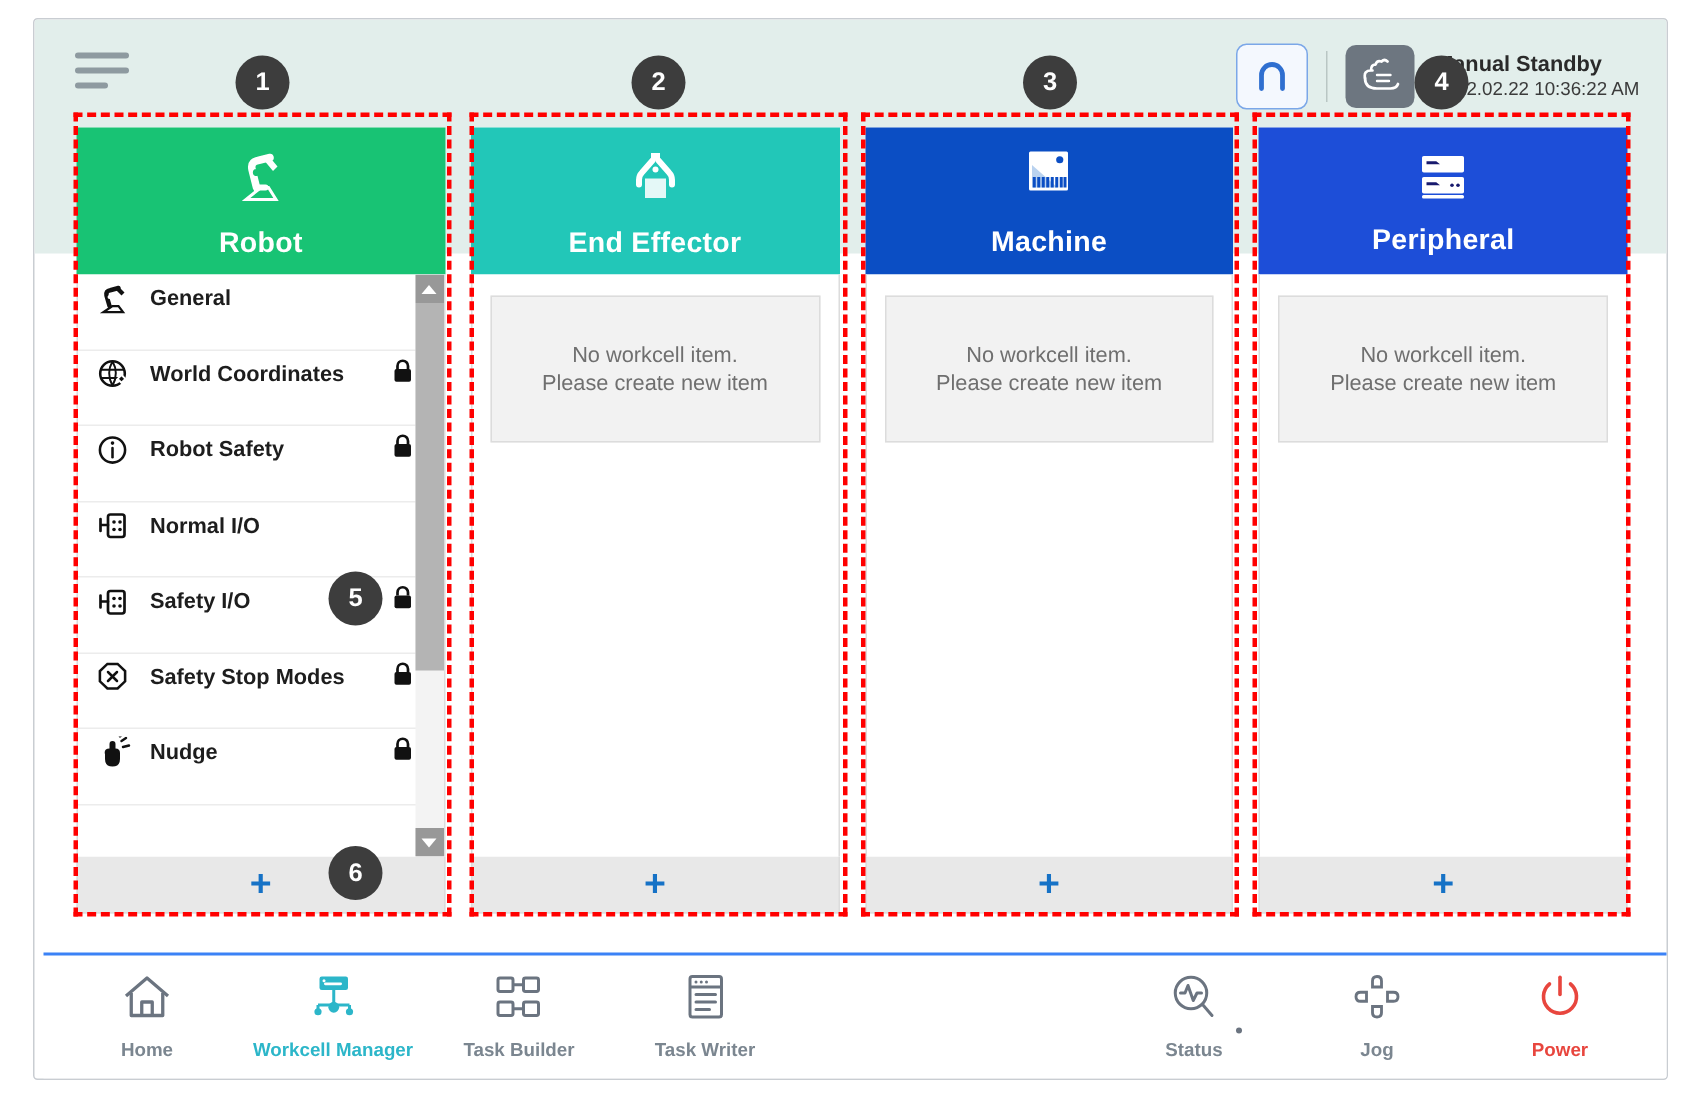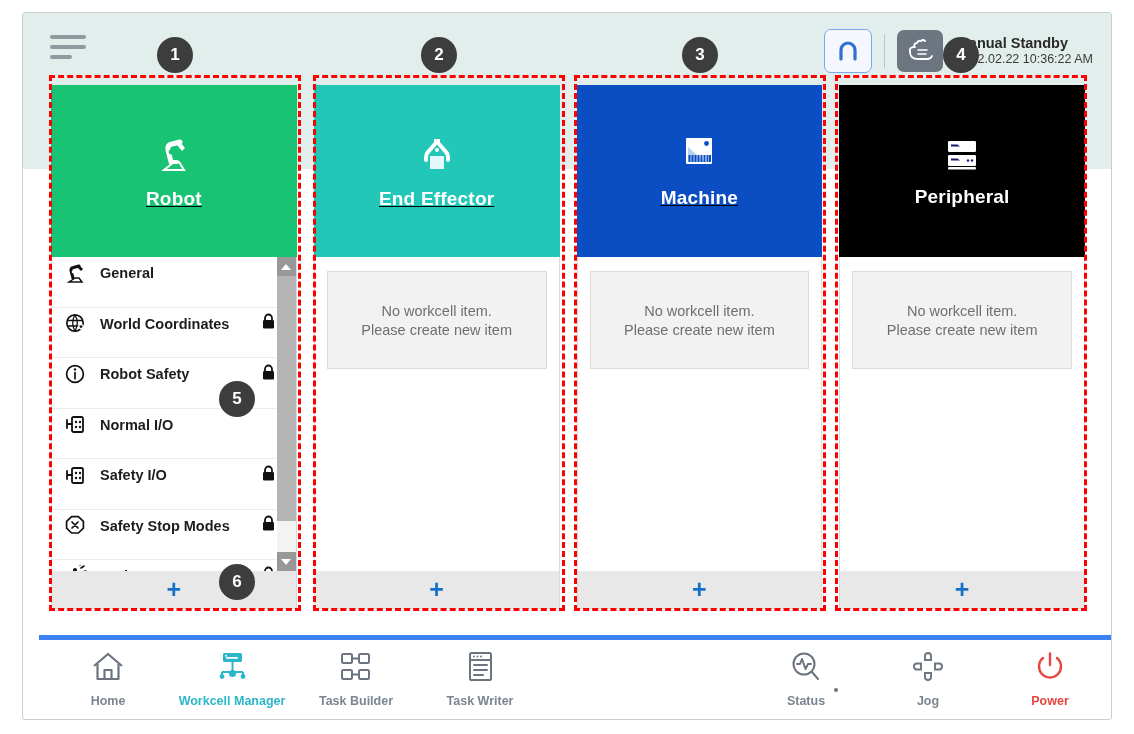--- a/index.html
+++ b/index.html
@@ -68,26 +68,25 @@
     width: 1034px; height: 524px;
     display: flex; gap: 17px;
   }
   .card {
     flex: 1;
     display: flex; flex-direction: column;
     background: #ffffff;
     position: relative;
   }
   .card-head {
-    height: 172px;
+    height: 98px;
     display: flex; flex-direction: column;
     align-items: center; justify-content: center;
     gap: 8px;
     cursor: pointer;
-    text-decoration: underline;
   }
   .card-head .ttl {
     color: #ffffff; font-size: 19px; font-weight: bold;
     letter-spacing: .2px;
   }
   .card-body {
     flex: 1;
     border-left: 1px solid #dcdcdc;
     border-right: 1px solid #dcdcdc;
     background: #ffffff;
@@ -148,24 +147,24 @@
     position: absolute; top: 19px; left: 0;
     width: 19px; height: 245px;
     background: #b4b4b4; cursor: pointer;
   }
   .tri { width: 0; height: 0; }
   .tri.up { border-left: 5px solid transparent; border-right: 5px solid transparent; border-bottom: 6px solid #fff; }
   .tri.dn { border-left: 5px solid transparent; border-right: 5px solid transparent; border-top: 6px solid #fff; }
 
   
   .bottom-nav {
-    position: absolute; left: 16px; bottom: 0;
+    position: absolute; left: 6px; bottom: 0;
     width: 100%; height: 84px;
     background: #ffffff;
-    border-top: 5px solid #3b82f6;
+    border-top: 2px solid #3b82f6;
     display: flex; align-items: center;
   }
   .nav-left { display: flex; padding-left: 26px; gap: 38px; }
   .nav-right { display: flex; margin-left: auto; padding-right: 34px; gap: 36px; }
   .nav-item {
     width: 86px;
     display: flex; flex-direction: column;
     align-items: center; gap: 7px; cursor: pointer;
   }
   .nav-item .nlabel { font-size: 12.5px; font-weight: bold; color: #7b8690; white-space: nowrap; }
@@ -421,21 +420,21 @@
           <span>No workcell item.</span>
           <span>Please create new item</span>
         </div>
       </div>
       <div class="card-foot">
         <span class="plus">+</span>
       </div>
     </div>
 
     <div class="card">
-      <div class="card-head" style="background:#000000">
+      <div class="card-head" style="background:#1d4ed8">
         <span>
           <svg width="46" height="40" viewBox="0 0 46 40">
             <rect x="9" y="7" width="28" height="11" rx="1.2" fill="#ffffff"></rect>
             <rect x="9" y="21" width="28" height="11" rx="1.2" fill="#ffffff"></rect>
             <path d="M12 12.5 h9 l-2.5 -2 h-6.5 Z" fill="#181a6e"></path>
             <path d="M12 26.5 h9 l-2.5 -2 h-6.5 Z" fill="#181a6e"></path>
             <circle cx="29" cy="26.5" r="1.2" fill="#181a6e"></circle>
             <circle cx="33" cy="26.5" r="1.2" fill="#181a6e"></circle>
             <rect x="9" y="33" width="28" height="2.4" rx="1" fill="#ffffff"></rect>
           </svg>

